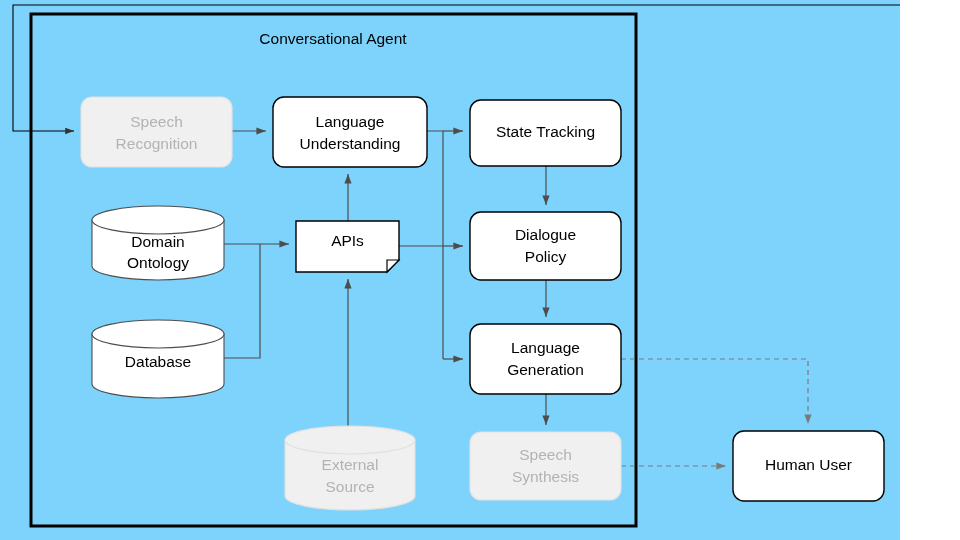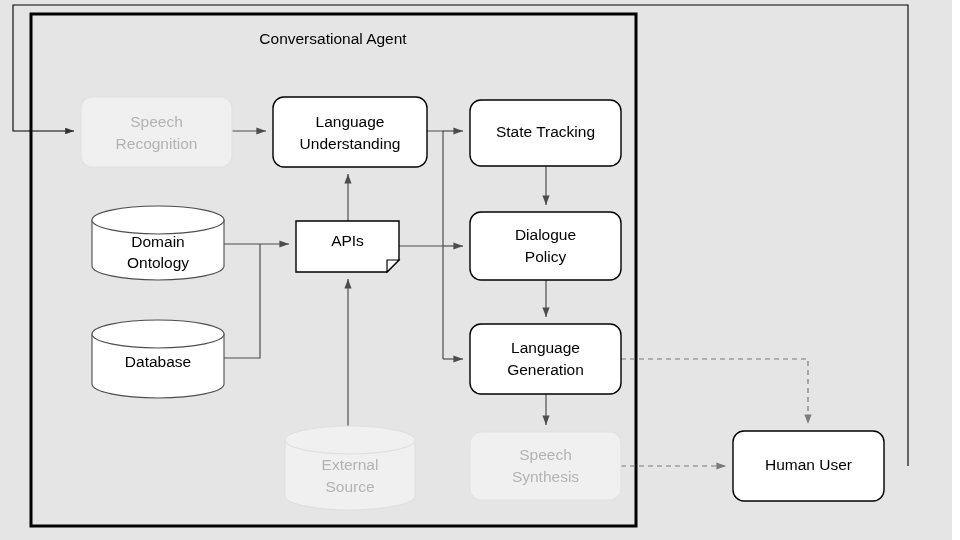--- a/index.html
+++ b/index.html
@@ -2,25 +2,26 @@
 <html><head>
 <meta charset="utf-8">
 <style>
   html, body {
     margin: 0;
     padding: 0;
     background: #ffffff;
   }
   #canvas {
     position: relative;
-    width: 952px;
+    width: 872px;
     height: 540px;
-    background: #e5e5e5;
+    background: #7dd3fc;
     font-family: "Liberation Sans", sans-serif;
     overflow: hidden;
+    padding-left: 28px;
   }
   svg.diagram {
     position: absolute;
     top: 0;
     left: 0;
     width: 960px;
     height: 540px;
   }
   .node-label {
     font-family: "Liberation Sans", sans-serif;

